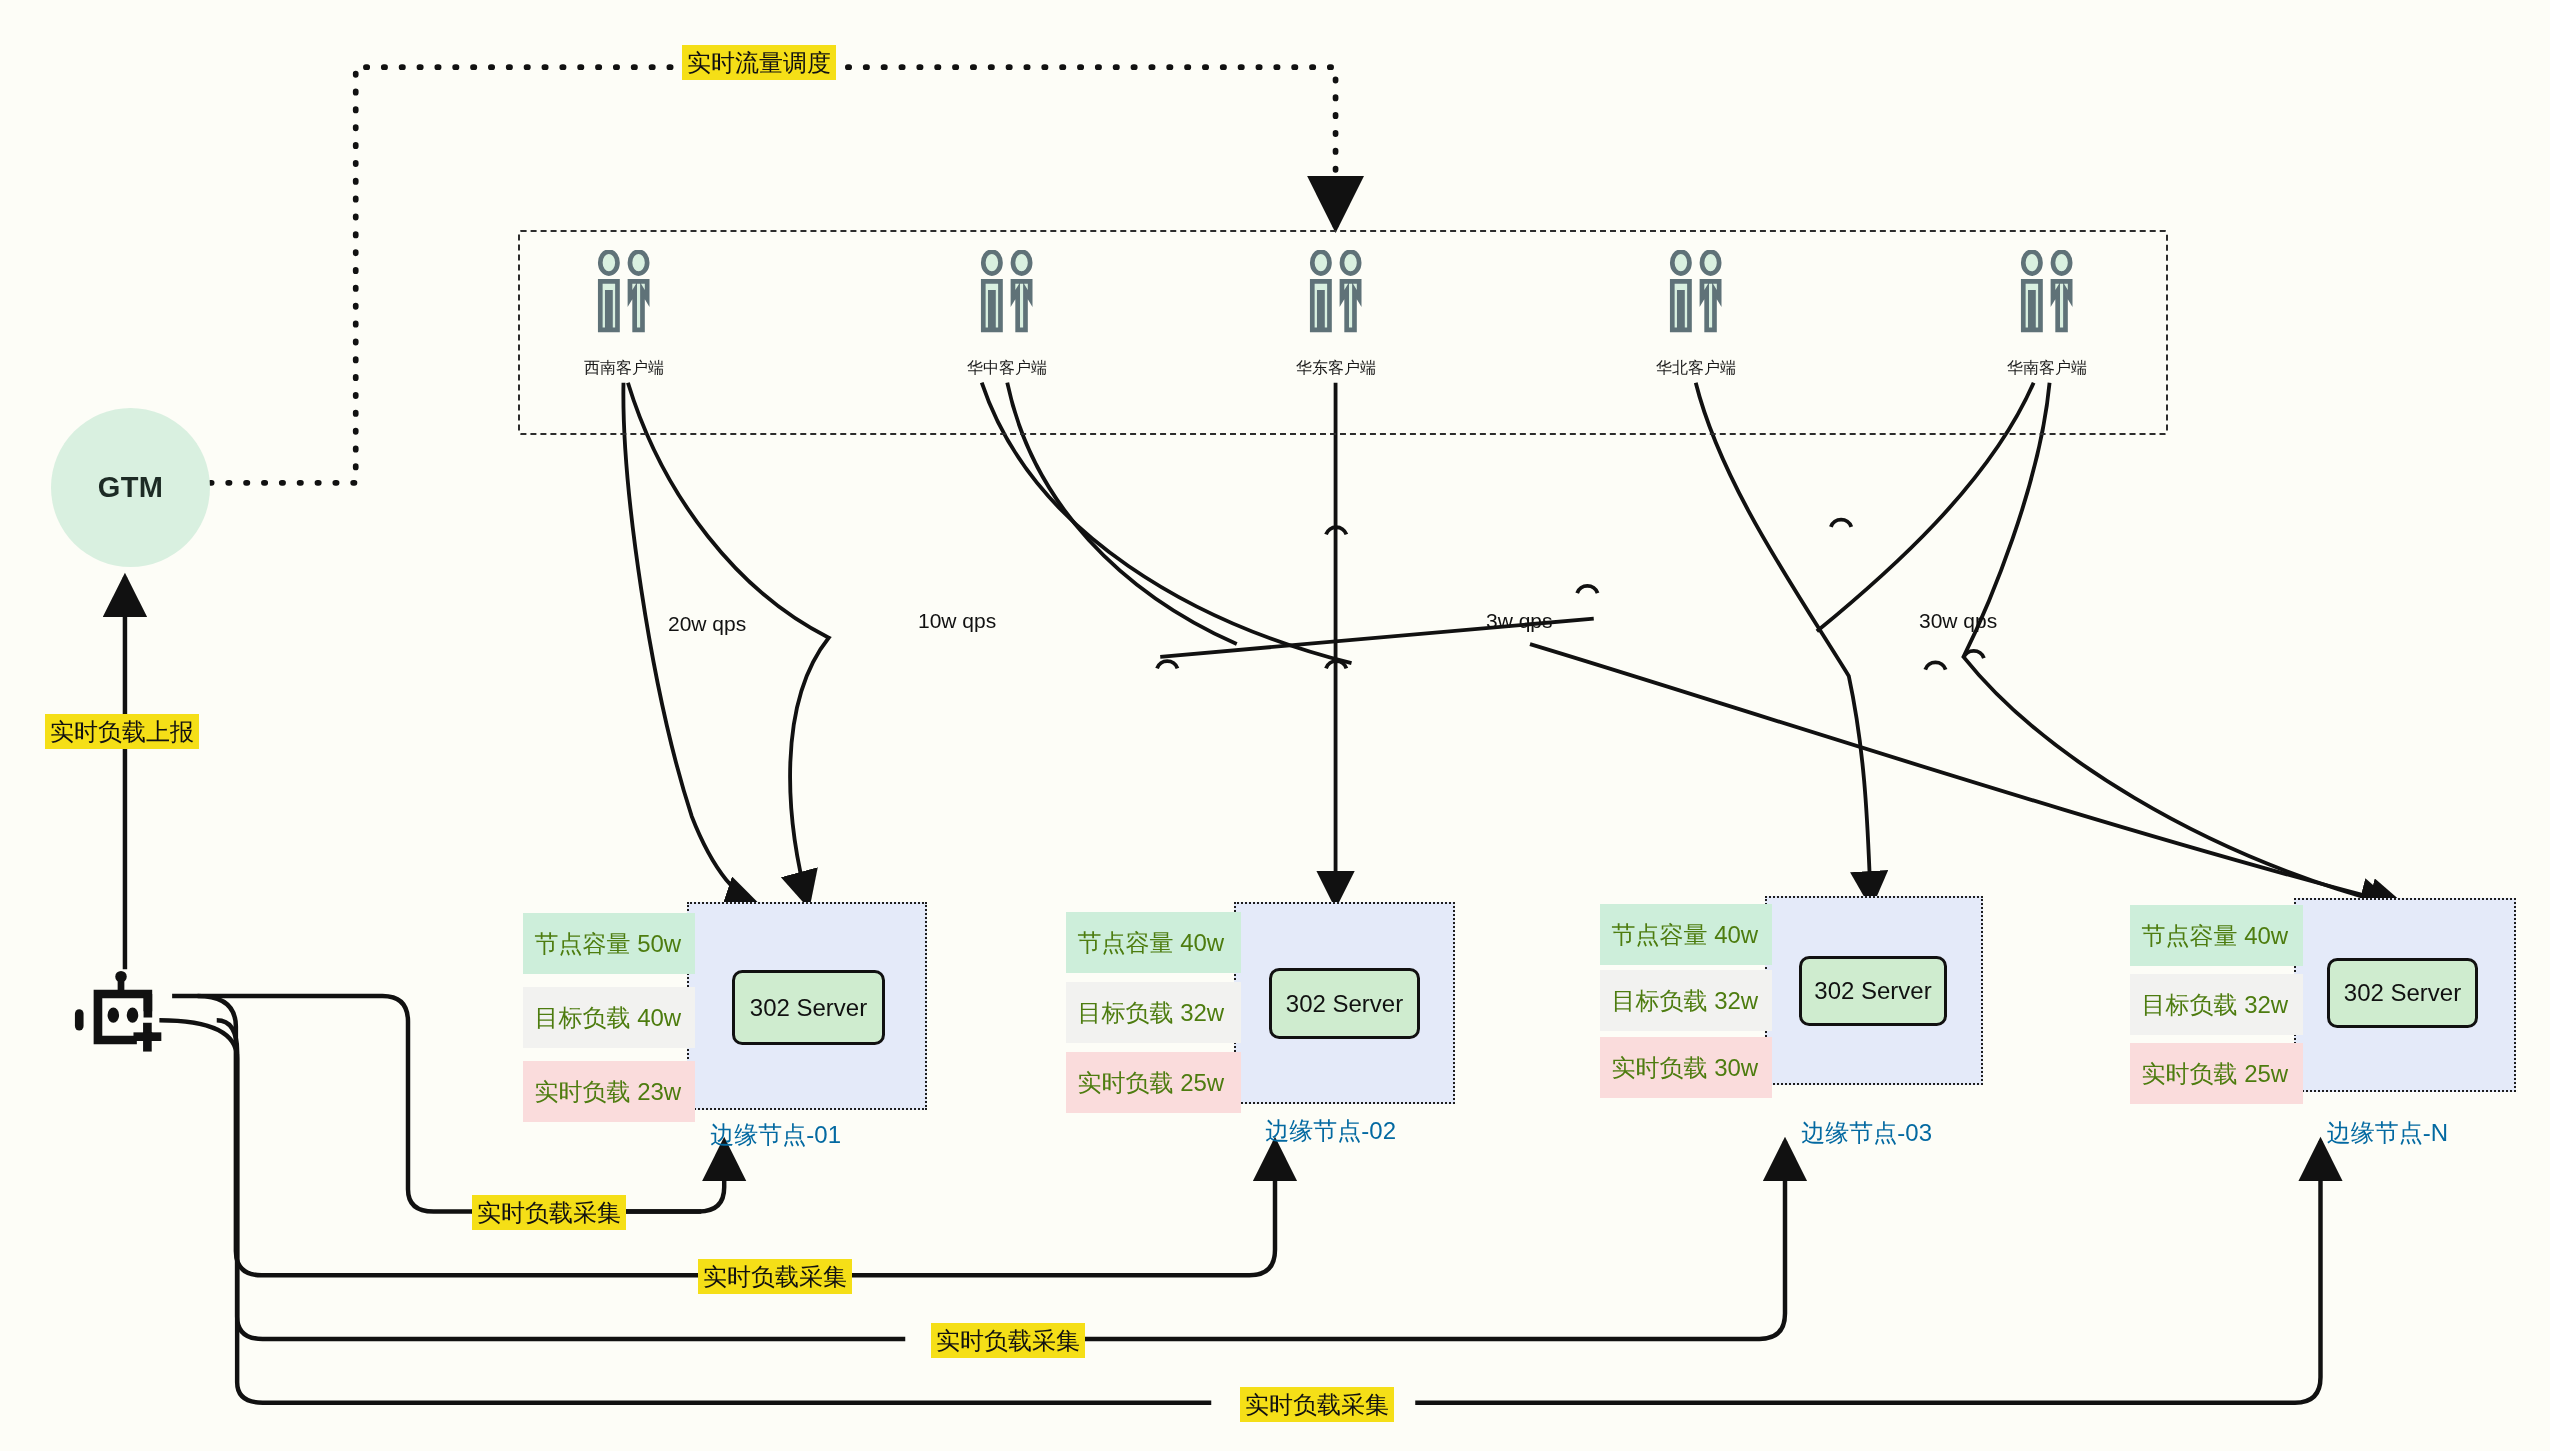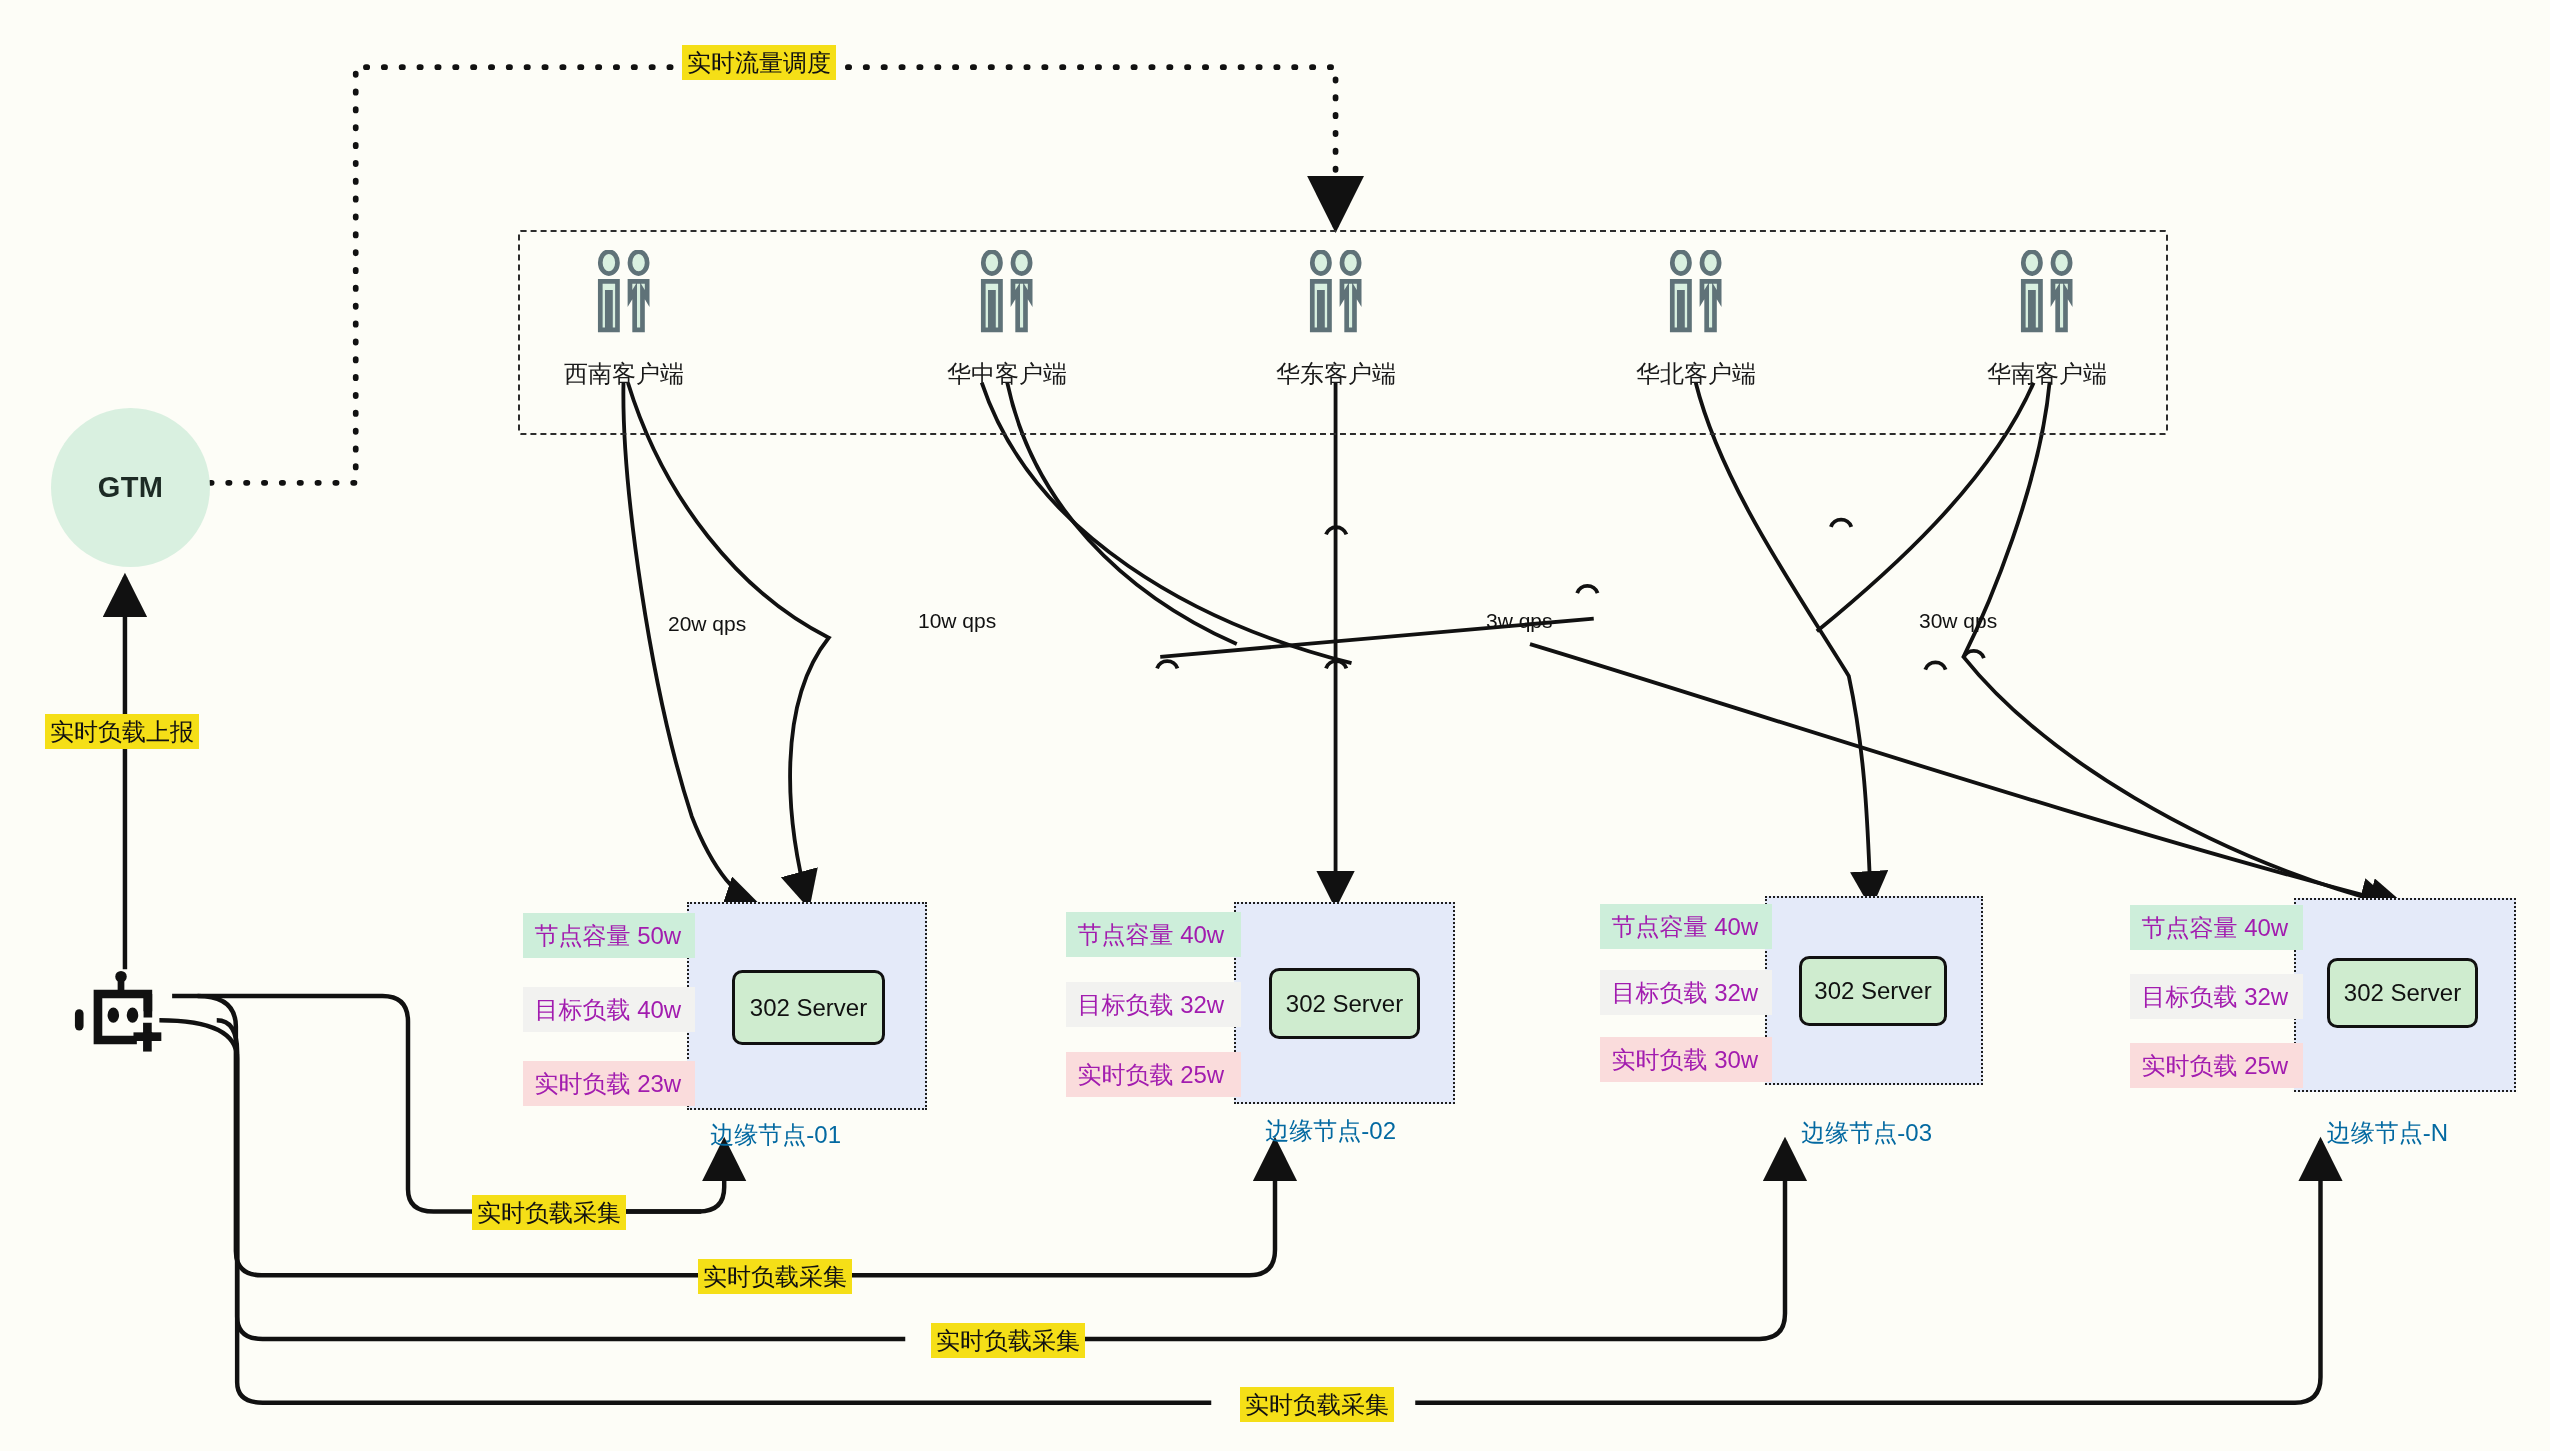--- a/index.html
+++ b/index.html
@@ -19,38 +19,38 @@
     font-size:29px;font-weight:700;color:#1d2b25;letter-spacing:0.3px;
   }
 
   
   .clients-box{
     position:absolute;left:518px;top:230px;width:1646px;height:201px;
     border:2.6px dashed #2d2d2d;border-radius:2.6px;background:transparent;
   }
   .client{position:absolute;width:166px;text-align:center;}
   .client .glyph{height:89px;display:flex;align-items:flex-end;justify-content:center;gap:2.6px;}
-  .client .cname{margin-top:14px;font-size:24px;color:#1a1a1a;white-space:nowrap;}
+  .client .cname{margin-top:14px;font-size:16px;color:#1a1a1a;white-space:nowrap;}
 
   
   .qps{position:absolute;font-size:21px;color:#111;white-space:nowrap;}
 
   
   .enode{position:absolute;}
   .enode .dbox{
     position:absolute;border:2.6px dotted #1e1e1e;background:#e4eaf9;
   }
   .enode .server{
     position:absolute;border:3.2px solid #111;border-radius:10.2px;background:#cfeccf;
     display:flex;align-items:center;justify-content:center;
     font-size:24px;color:#111;white-space:nowrap;
   }
   .enode .metric{
-    position:absolute;height:45px;display:flex;align-items:center;
-    padding-left:11.5px;font-size:24px;color:#a21caf;white-space:nowrap;box-sizing:border-box;
+    position:absolute;height:61px;display:flex;align-items:center;
+    padding-left:11.5px;font-size:24px;color:#4d7c0f;white-space:nowrap;box-sizing:border-box;
   }
   .m-cap{background:#cdeeda;}
   .m-tgt{background:#f2f2f0;}
   .m-live{background:#fadcdc;}
   .enode .nname{
     position:absolute;text-align:right;font-size:24px;color:#0369a1;white-space:nowrap;
   }
 
   
   .hl{

